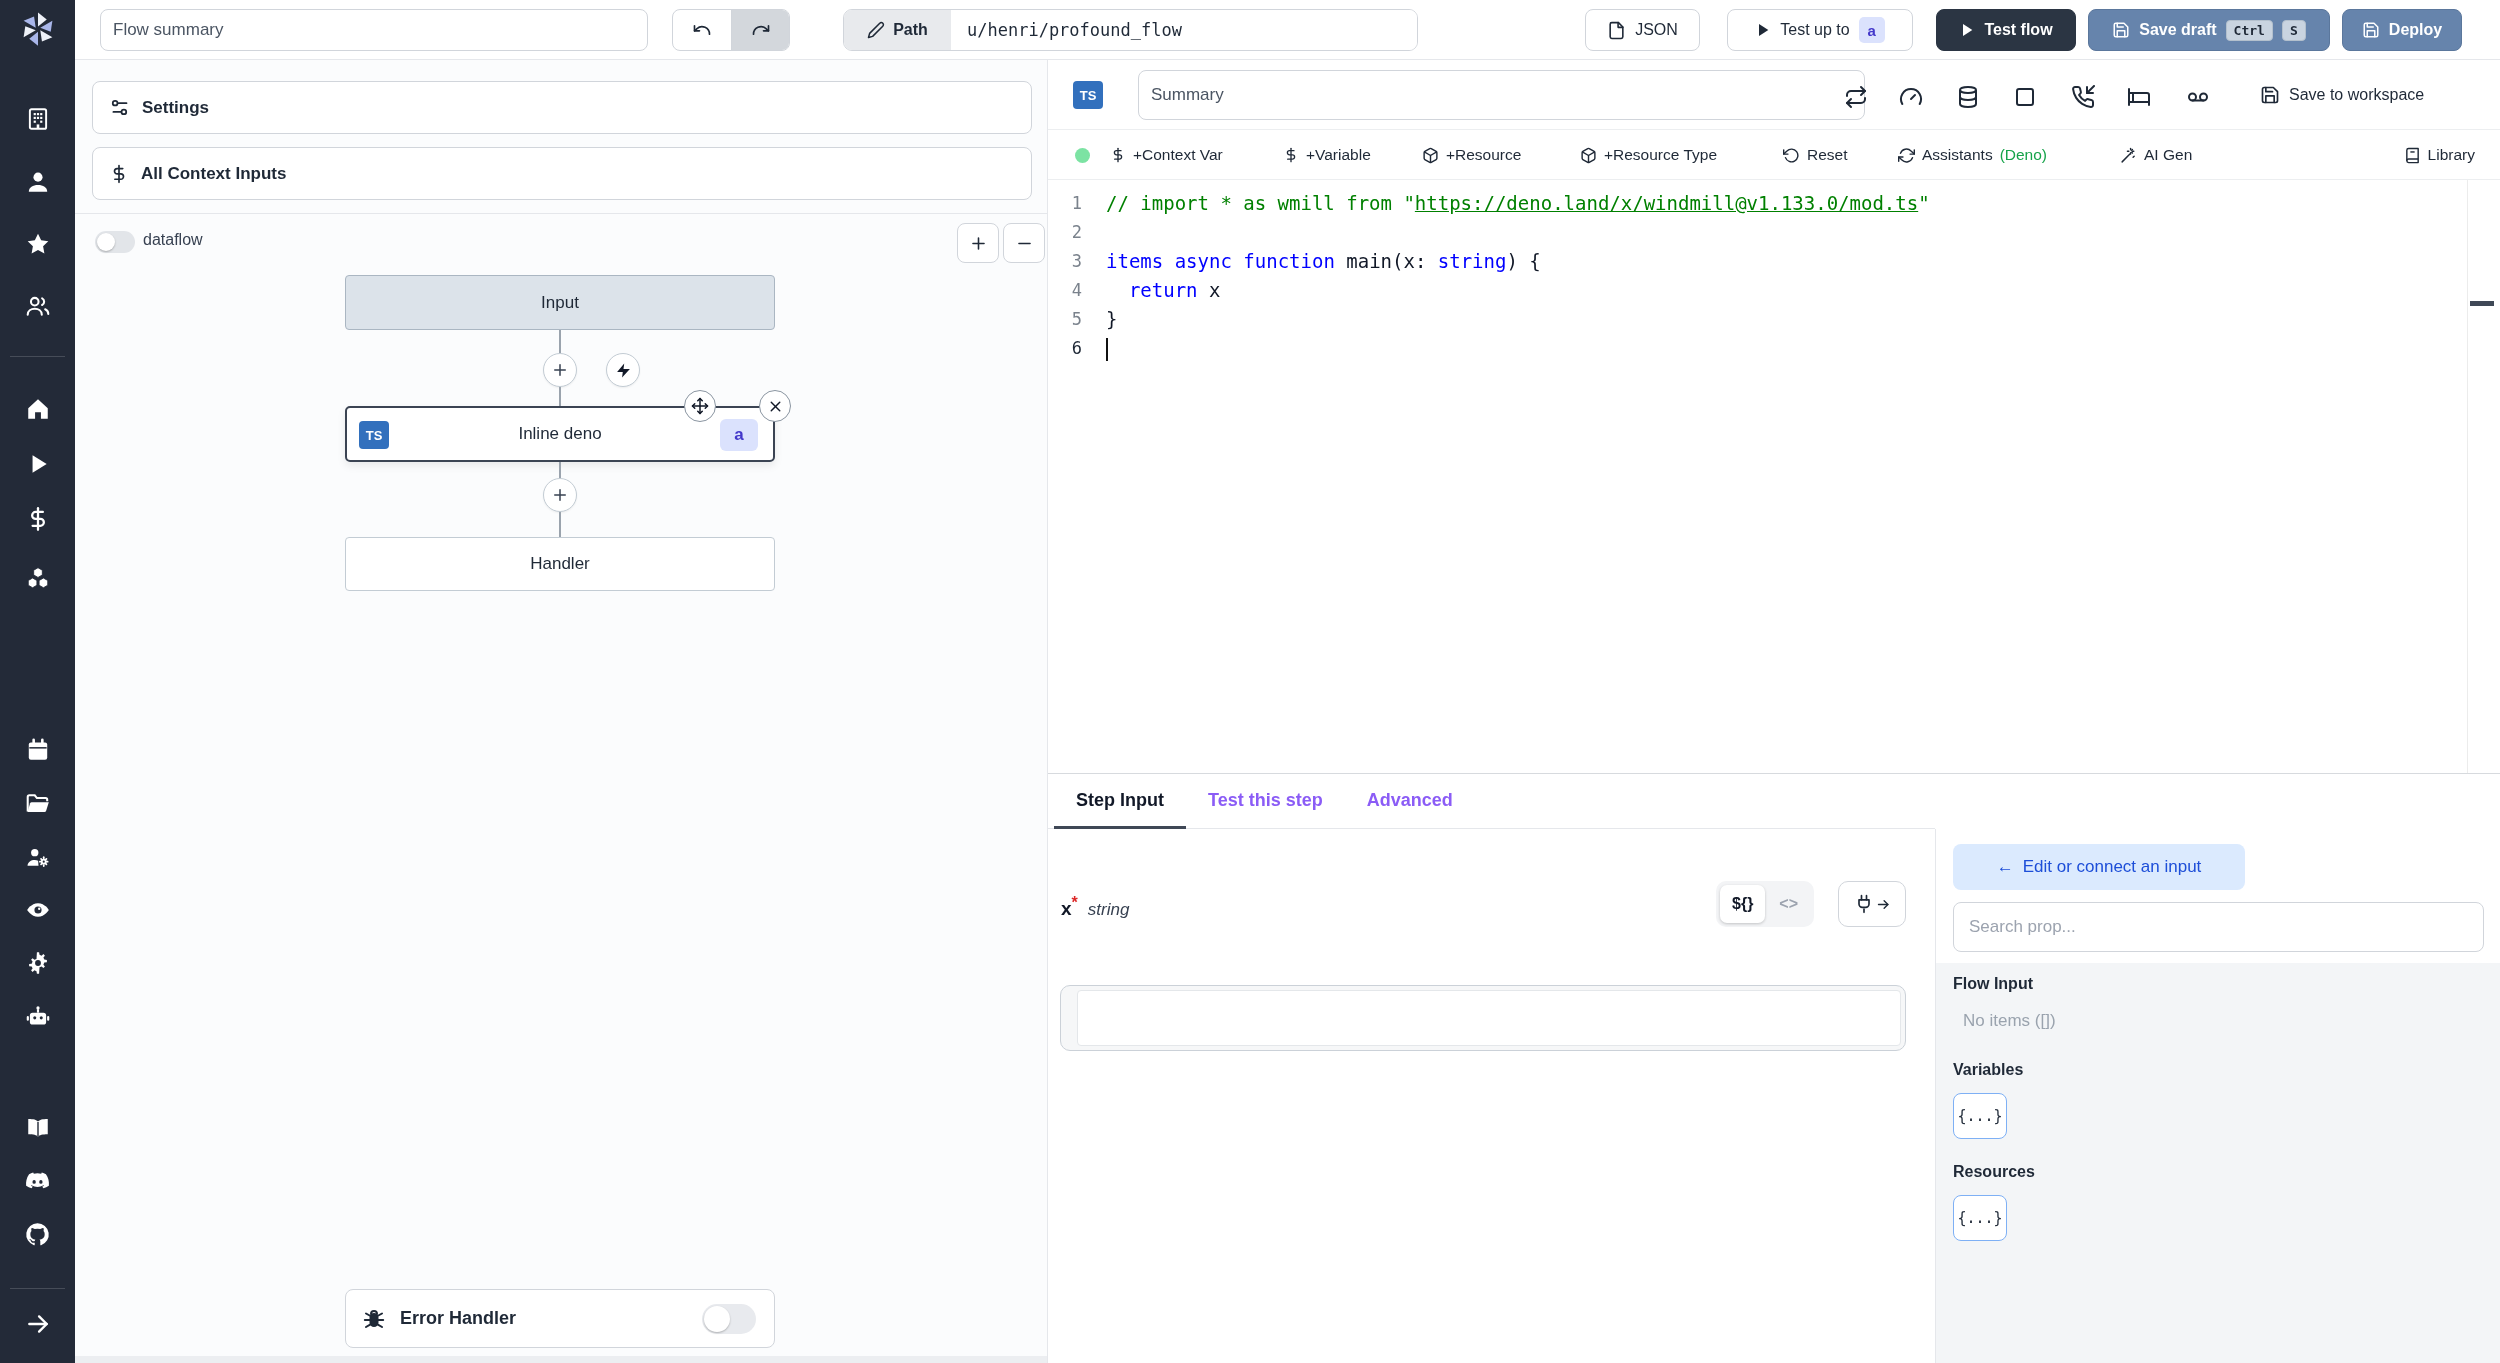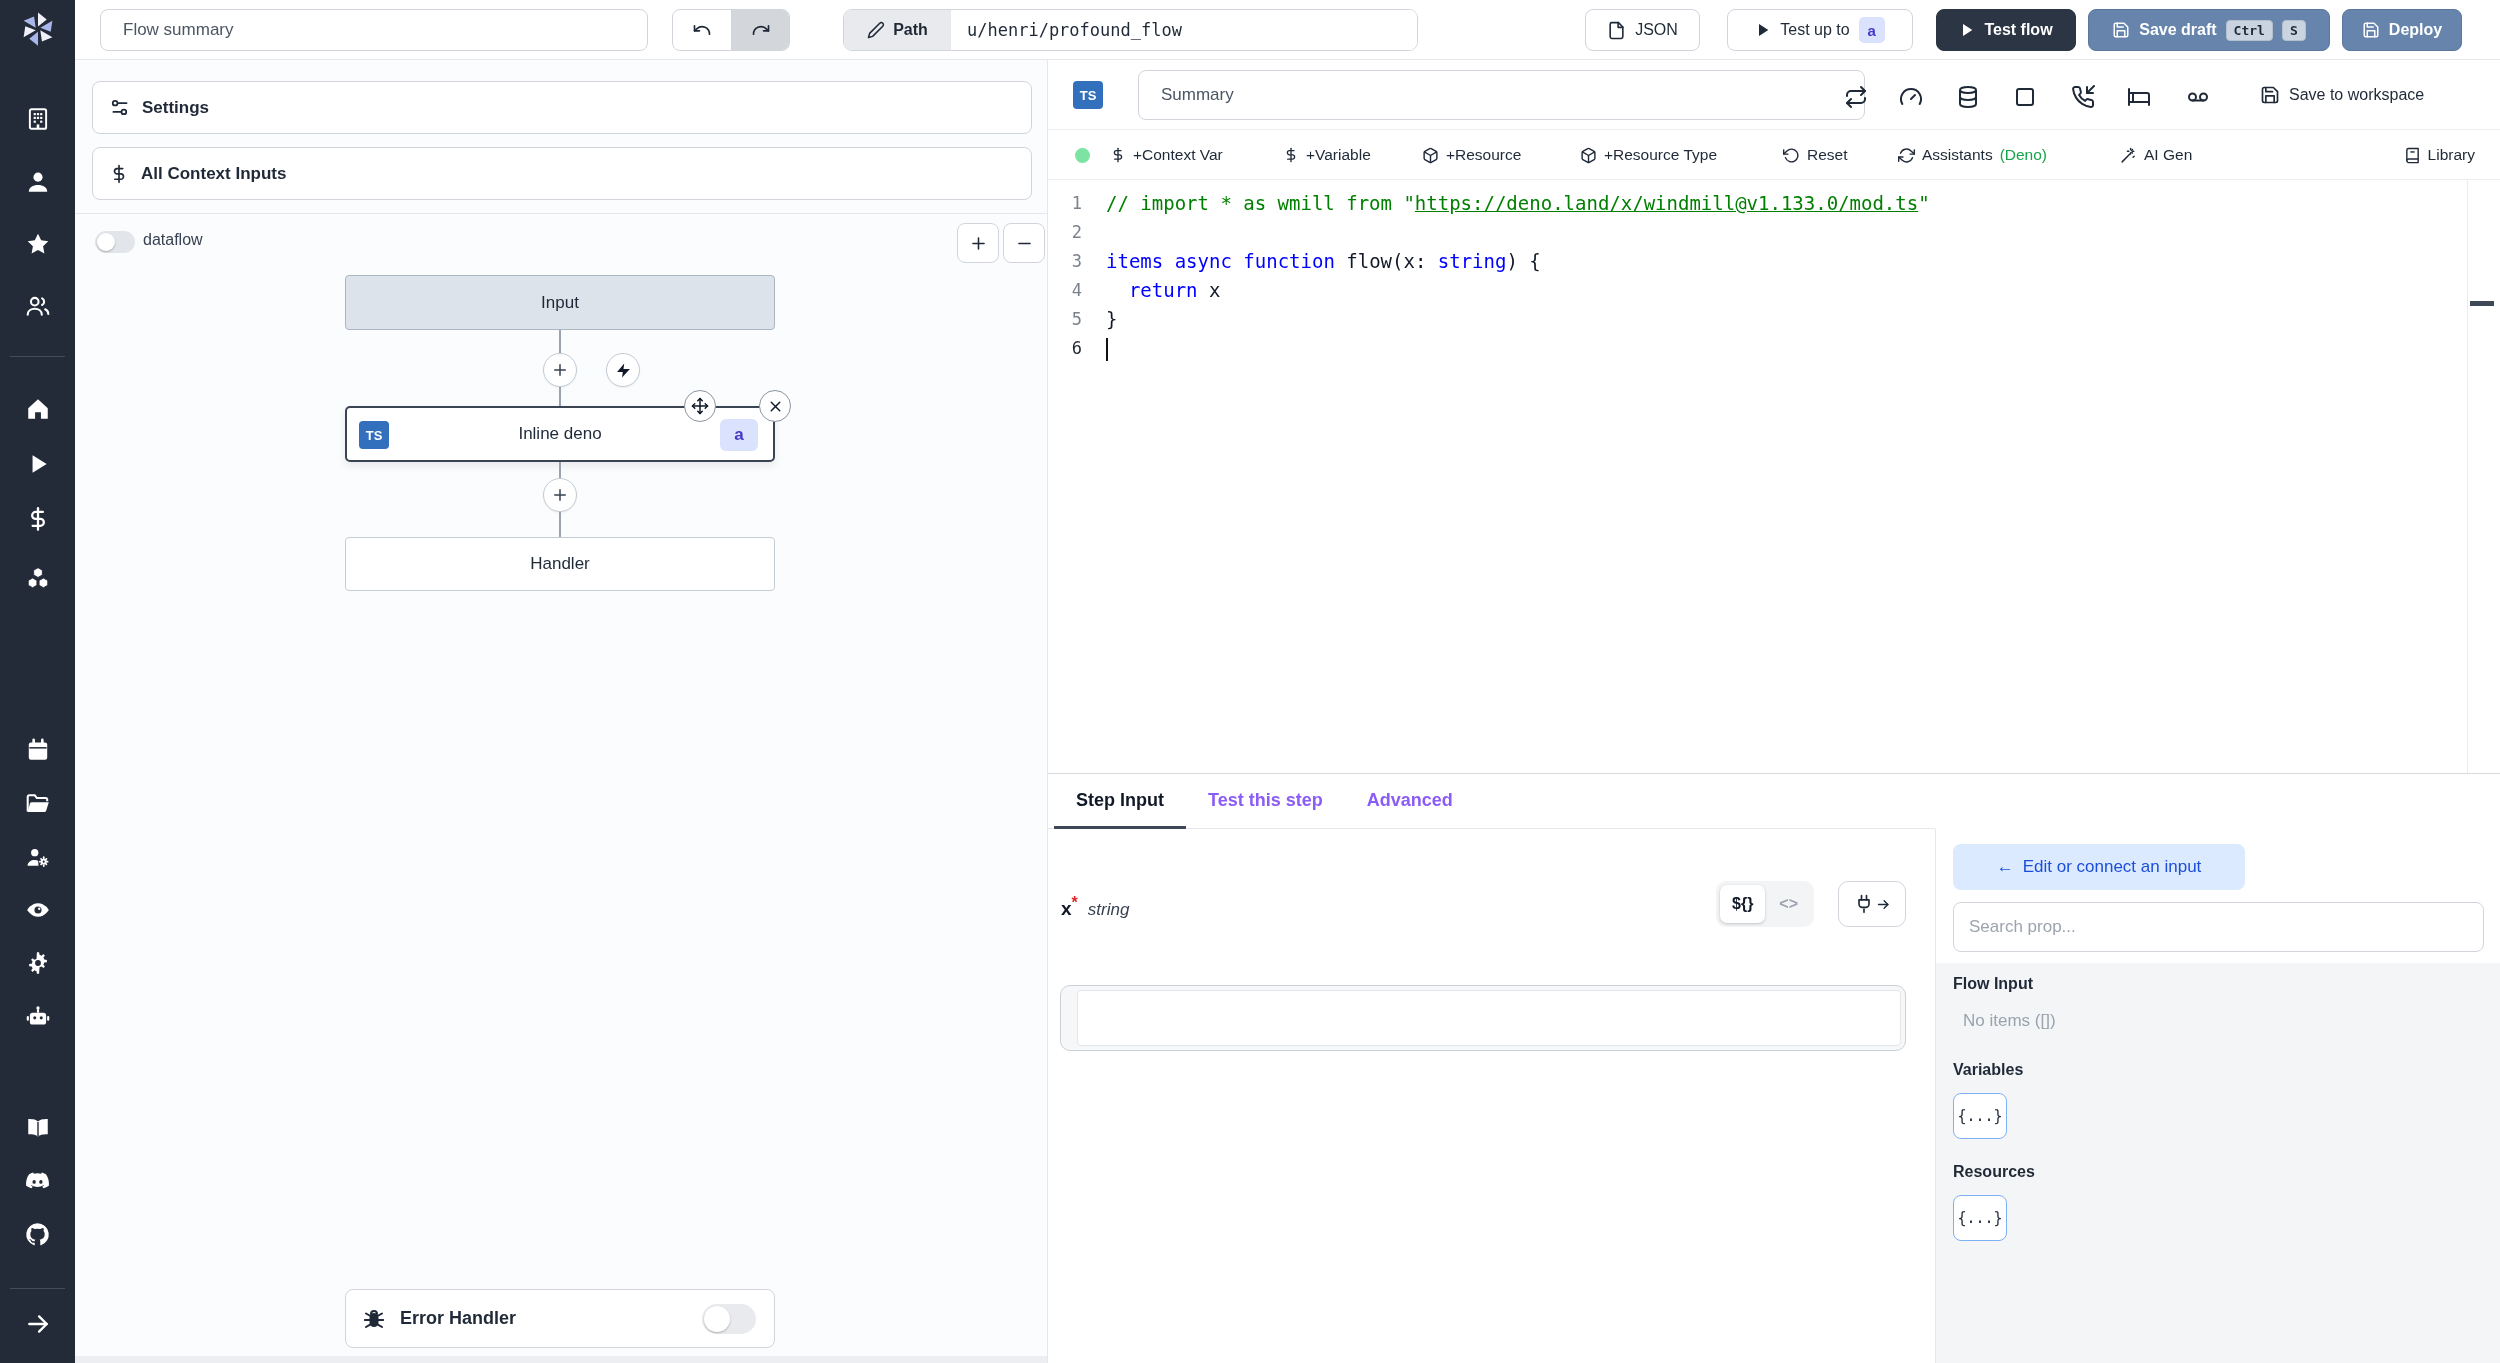--- a/index.html
+++ b/index.html
@@ -11,21 +11,21 @@
   .rail { position:absolute; left:0; top:0; width:75px; height:1363px; background:#232a38; z-index:5; }
   .rail .side-icon { position:absolute; left:24px; width:27px; height:27px; display:flex;
     align-items:center; justify-content:center; cursor:pointer; }
   .rail .divider { position:absolute; left:10px; width:55px; border-top:1px solid rgba(255,255,255,0.16); }
   .logo { position:absolute; left:17px; top:8px; width:42px; height:42px; }
 
   
   .topbar { position:absolute; left:75px; top:0; width:2425px; height:60px; background:#fff;
     border-bottom:1px solid #e5e7eb; z-index:4; }
   .tb-input { position:absolute; border:1px solid #d1d5db; border-radius:8px; background:#fff;
-    font-size:17px; color:#1f2937; padding:0 22px; outline:none; }
+    font-size:17px; color:#1f2937; padding:0 12px; outline:none; }
   .tb-input::placeholder { color:#4b5563; }
   .btn { position:absolute; display:flex; align-items:center; justify-content:center; gap:9px;
     border:1px solid #d1d5db; border-radius:8px; background:#fff; font-size:16px; color:#1f2937;
     cursor:pointer; height:42px; top:9px; }
   .btn.dark { background:#2b3543; border-color:#2b3543; color:#fff; font-weight:600; }
   .btn.blue { background:#6684ac; border-color:#5b779c; color:#fff; font-weight:600; }
   .undo-redo { position:absolute; left:597px; top:9px; height:42px; display:flex;
     border:1px solid #d1d5db; border-radius:8px; overflow:hidden; }
   .undo-redo > div { width:58px; display:flex; align-items:center; justify-content:center; cursor:pointer; }
   .undo-redo .redo { background:#d3d7dc; border-left:1px solid #d1d5db; }
@@ -612,21 +612,21 @@
             <line x1="9" y1="7" x2="15" y2="7"></line>
           </svg>
         <span>Library</span>
       </div>
     </div>
 
     <div class="code-area">
       <div id="code-lines" style="padding-top:9px;">
           <div class="code-line"><span class="ln">1</span><span class="lt"><span class="comment">// import * as wmill from "</span><span class="comment link">https://deno.land/x/windmill@v1.133.0/mod.ts</span><span class="comment">"</span></span></div>
           <div class="code-line"><span class="ln">2</span><span class="lt"></span></div>
-          <div class="code-line"><span class="ln">3</span><span class="lt"><span class="kw">items</span><span class="plain"> </span><span class="kw">async</span><span class="plain"> </span><span class="kw">function</span><span class="plain"> flow(x: </span><span class="kw">string</span><span class="plain">) {</span></span></div>
+          <div class="code-line"><span class="ln">3</span><span class="lt"><span class="kw">items</span><span class="plain"> </span><span class="kw">async</span><span class="plain"> </span><span class="kw">function</span><span class="plain"> main(x: </span><span class="kw">string</span><span class="plain">) {</span></span></div>
           <div class="code-line"><span class="ln">4</span><span class="lt"><span class="plain">  </span><span class="kw">return</span><span class="plain"> x</span></span></div>
           <div class="code-line"><span class="ln">5</span><span class="lt"><span class="plain">}</span></span></div>
           <div class="code-line current"><span class="ln">6</span><span class="lt"><span class="cursor"></span></span></div>
         </div>
     </div>
     <div class="ruler"></div>
     <div class="ruler-dash"></div>
   </section>
 
   <section class="bottom-panel">

